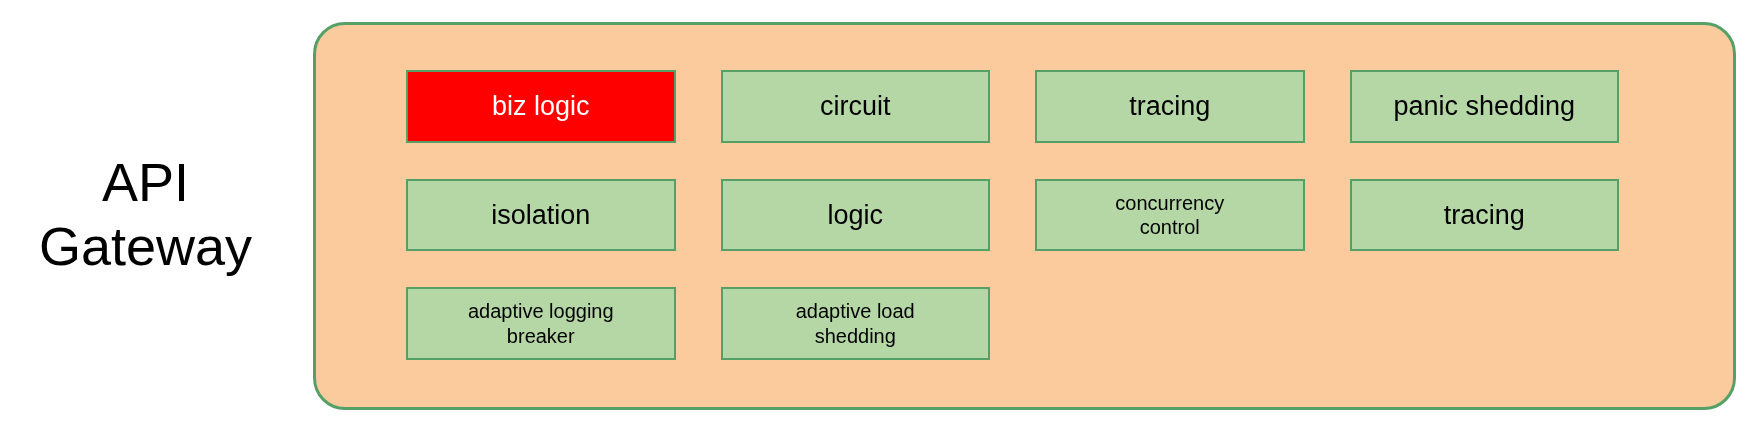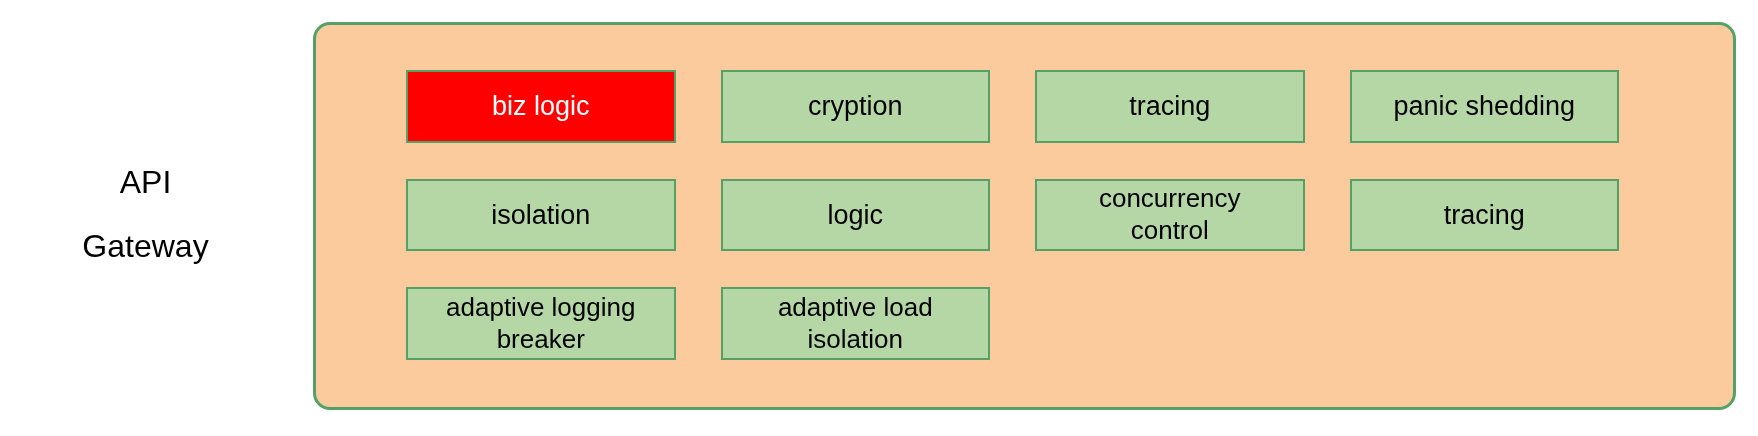--- a/index.html
+++ b/index.html
@@ -20,32 +20,32 @@
   }
   .stage {
     position: relative;
     width: 1758px; height: 436px;
   }
   .api-label {
     position: absolute;
     left: 8px; top: 150px;
     width: 275px;
     text-align: center;
-    font-size: 32px;
+    font-size: 54px;
     line-height: 64px;
     color: var(--text);
     white-space: pre-line;
   }
   .gateway {
     position: absolute;
     left: 313px; top: 22px;
     width: 1423px; height: 388px;
     background: var(--container-fill);
     border: 3px solid var(--container-border);
-    border-radius: 17px;
+    border-radius: 32px;
     display: grid;
     grid-template-columns: repeat(4, 1fr);
     grid-template-rows: repeat(3, 1fr);
     column-gap: 45px;
     row-gap: 36px;
     padding: 45px 114px 47px 90px;
   }
   .box {
     background: var(--box-fill);
     border: 2px solid var(--box-border);
@@ -56,37 +56,37 @@
     text-align: center;
     font-size: 27px;
     line-height: 1.2;
     white-space: pre-line;
   }
   .box.highlight {
     background: var(--highlight-fill);
     color: var(--highlight-text);
   }
   .box.twoline {
-    font-size: 26px;
+    font-size: 20px;
     line-height: 1.22;
   }
 </style>
 </head>
 <body>
 
 <div class="stage">
   <div class="api-label">API
 Gateway</div>
 
   <div class="gateway">
     <div class="box highlight">
       <span class="box-label">biz logic</span>
     </div>
     <div class="box">
-      <span class="box-label">cryption</span>
+      <span class="box-label">circuit</span>
     </div>
     <div class="box">
       <span class="box-label">tracing</span>
     </div>
 
     <div class="box">
       <span class="box-label">panic shedding</span>
     </div>
     <div class="box">
       <span class="box-label">isolation</span>
@@ -101,16 +101,16 @@
 
     <div class="box">
       <span class="box-label">tracing</span>
     </div>
     <div class="box twoline">
       <span class="box-label">adaptive logging
 breaker</span>
     </div>
     <div class="box twoline">
       <span class="box-label">adaptive load
-isolation</span>
+shedding</span>
     </div>
   </div>
 </div>
 
 </body></html>

